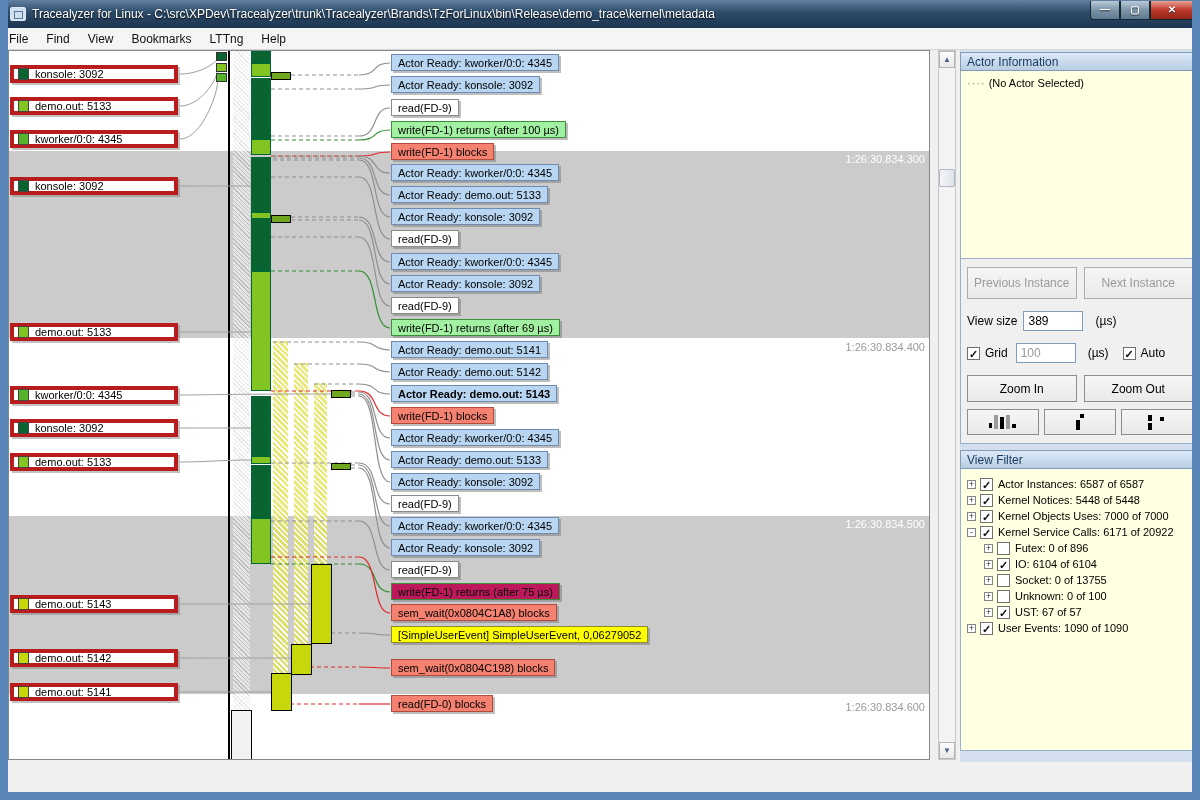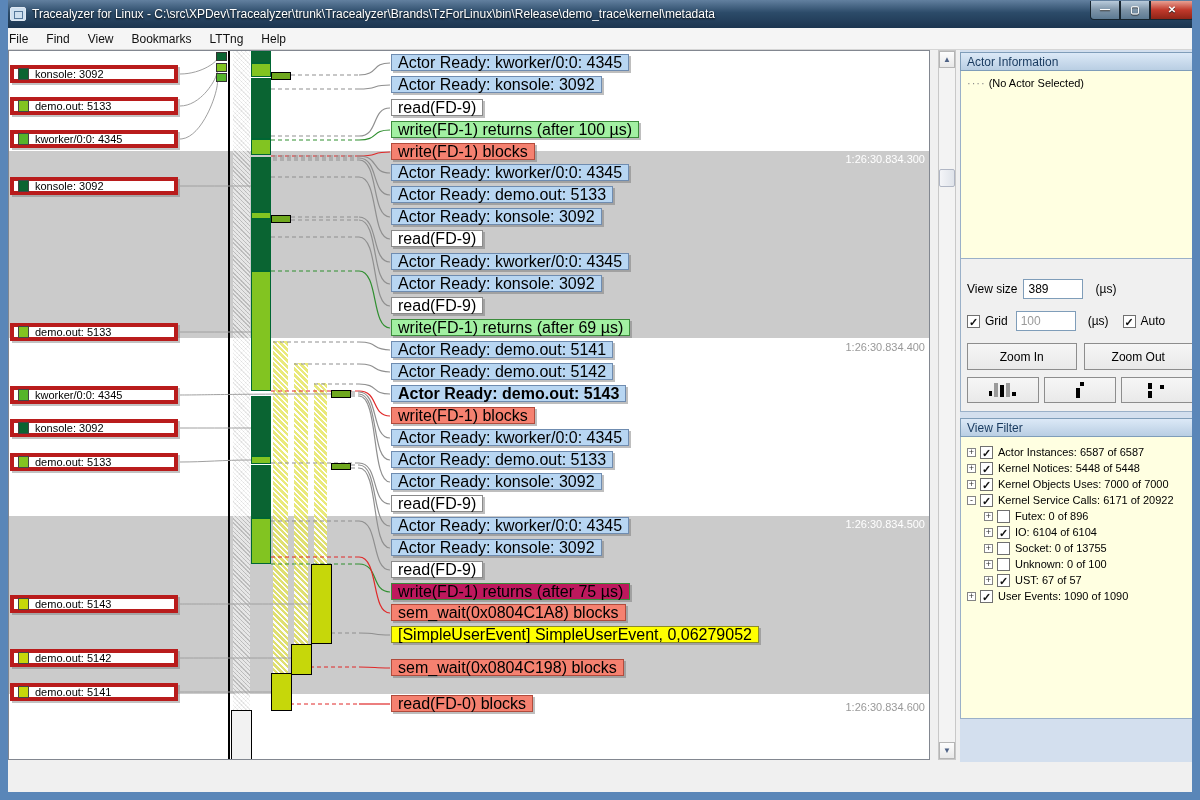--- a/index.html
+++ b/index.html
@@ -32,21 +32,21 @@
       repeating-linear-gradient(-45deg, rgba(120,120,120,.10) 0 1px, transparent 1px 3px);}
   .waitcol{position:absolute;background:
       repeating-linear-gradient(45deg, rgba(255,255,255,.95) 0 1.5px, rgba(228,228,90,.8) 1.5px 4px);}
   .seg{position:absolute;border:1px solid #063;}
   .sbar{position:absolute;border:1px solid #000;}
   .blackline{position:absolute;background:#000;}
   .alabel{position:absolute;height:18px;background:#fff;border:4px solid #b91c1c;box-shadow:2px 2px 0 rgba(120,120,120,.45);
       display:flex;align-items:center;font-size:11px;padding:0 4px;white-space:nowrap;}
   .alabel .sq{width:11px;height:12px;margin-right:6px;border:1px solid #444;}
   .evlabel{position:absolute;height:17px;border:1px solid #888;box-shadow:2px 2px 0 rgba(110,110,110,.45);
-      font-size:16px;display:flex;align-items:center;padding:0 6px;white-space:nowrap;}
+      font-size:11px;display:flex;align-items:center;padding:0 6px;white-space:nowrap;}
   .minisq{position:absolute;border:1px solid #333;}
   #connsvg{position:absolute;left:0;top:0;z-index:3;}
   
   #vscroll{position:absolute;left:930px;top:50px;width:18px;height:710px;background:#f3f3f3;border:1px solid #c8c8c8;}
   .sarrow{position:absolute;left:0;width:16px;height:17px;background:linear-gradient(#fdfdfd,#e8e8e8);border:1px solid #b5b5b5;
       display:flex;align-items:center;justify-content:center;font-size:8px;color:#4d6185;}
   #sthumb{position:absolute;left:0;width:16px;background:linear-gradient(90deg,#f4f5f8,#dfe3ea);border:1px solid #b0b6c4;border-radius:2px;}
   
   #sidebar{position:absolute;left:952px;top:50px;width:240px;height:712px;background:#d3dfee;}
   .shead{height:19px;background:linear-gradient(#dce9f7,#b9cee3);border:1px solid #7f9db9;color:#17395e;
@@ -282,20 +282,24 @@
   <div id="sidebar">
     <div class="shead" style="margin-top:2px">Actor Information</div>
     <div class="ypanel" style="height:188px;padding:4px 6px">
       <div class="treerow">
         <span style="color:#888;letter-spacing:1px;margin-right:3px">····</span>
         <span>(No Actor Selected)</span>
       </div>
     </div>
 
     <div id="vc-body">
+      <div style="display:flex;gap:7px;">
+        <button class="btn disabled" style="width:110px;height:32px">Previous Instance</button>
+        <button class="btn disabled" style="width:110px;height:32px">Next Instance</button>
+      </div>
       <div style="display:flex;align-items:center;margin-top:12px;">
         <span class="lab">View size</span>
         <input class="tbox" style="width: 60px; margin-left: 6px;" value="389">
         <span class="lab" style="margin-left:12px">(µs)</span>
       </div>
       <div style="display:flex;align-items:center;margin-top:12px;">
         <span class="cbx">✓</span>
         <span class="lab">Grid</span>
         <input class="tbox" style="width: 60px; margin-left: 8px; color: rgb(154, 154, 154);" value="100">
         <span class="lab" style="margin-left:12px">(µs)</span>

